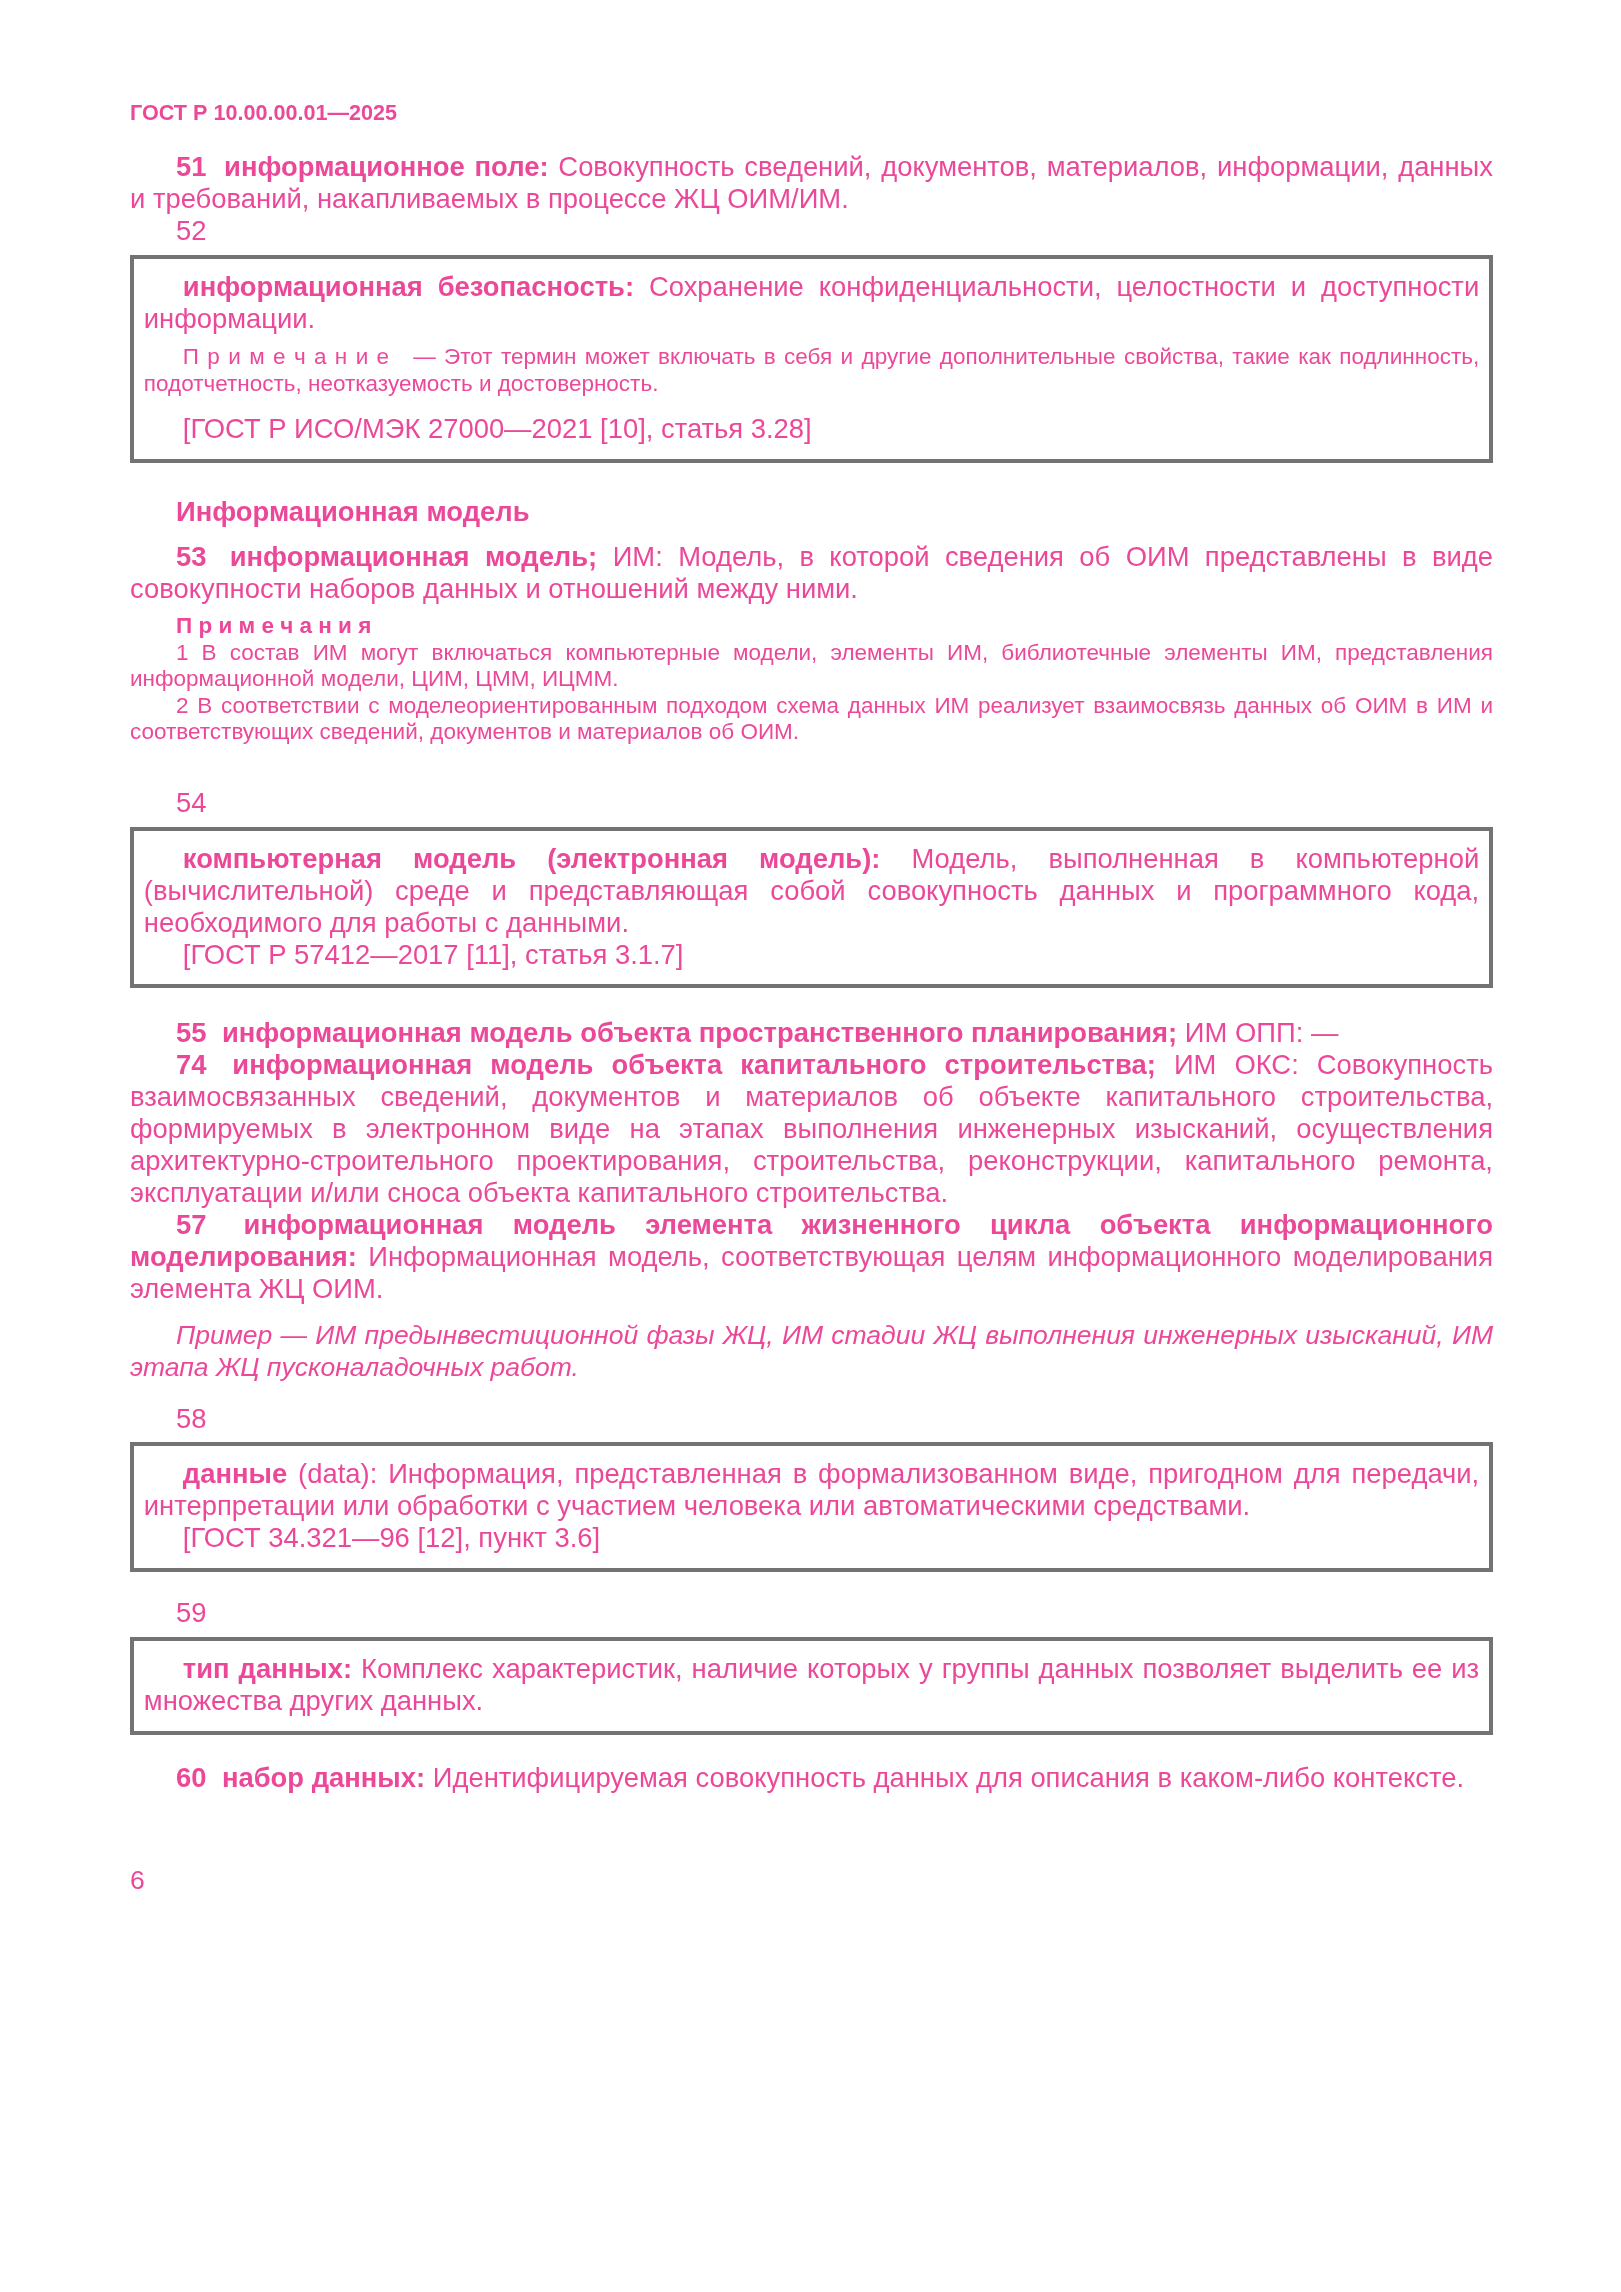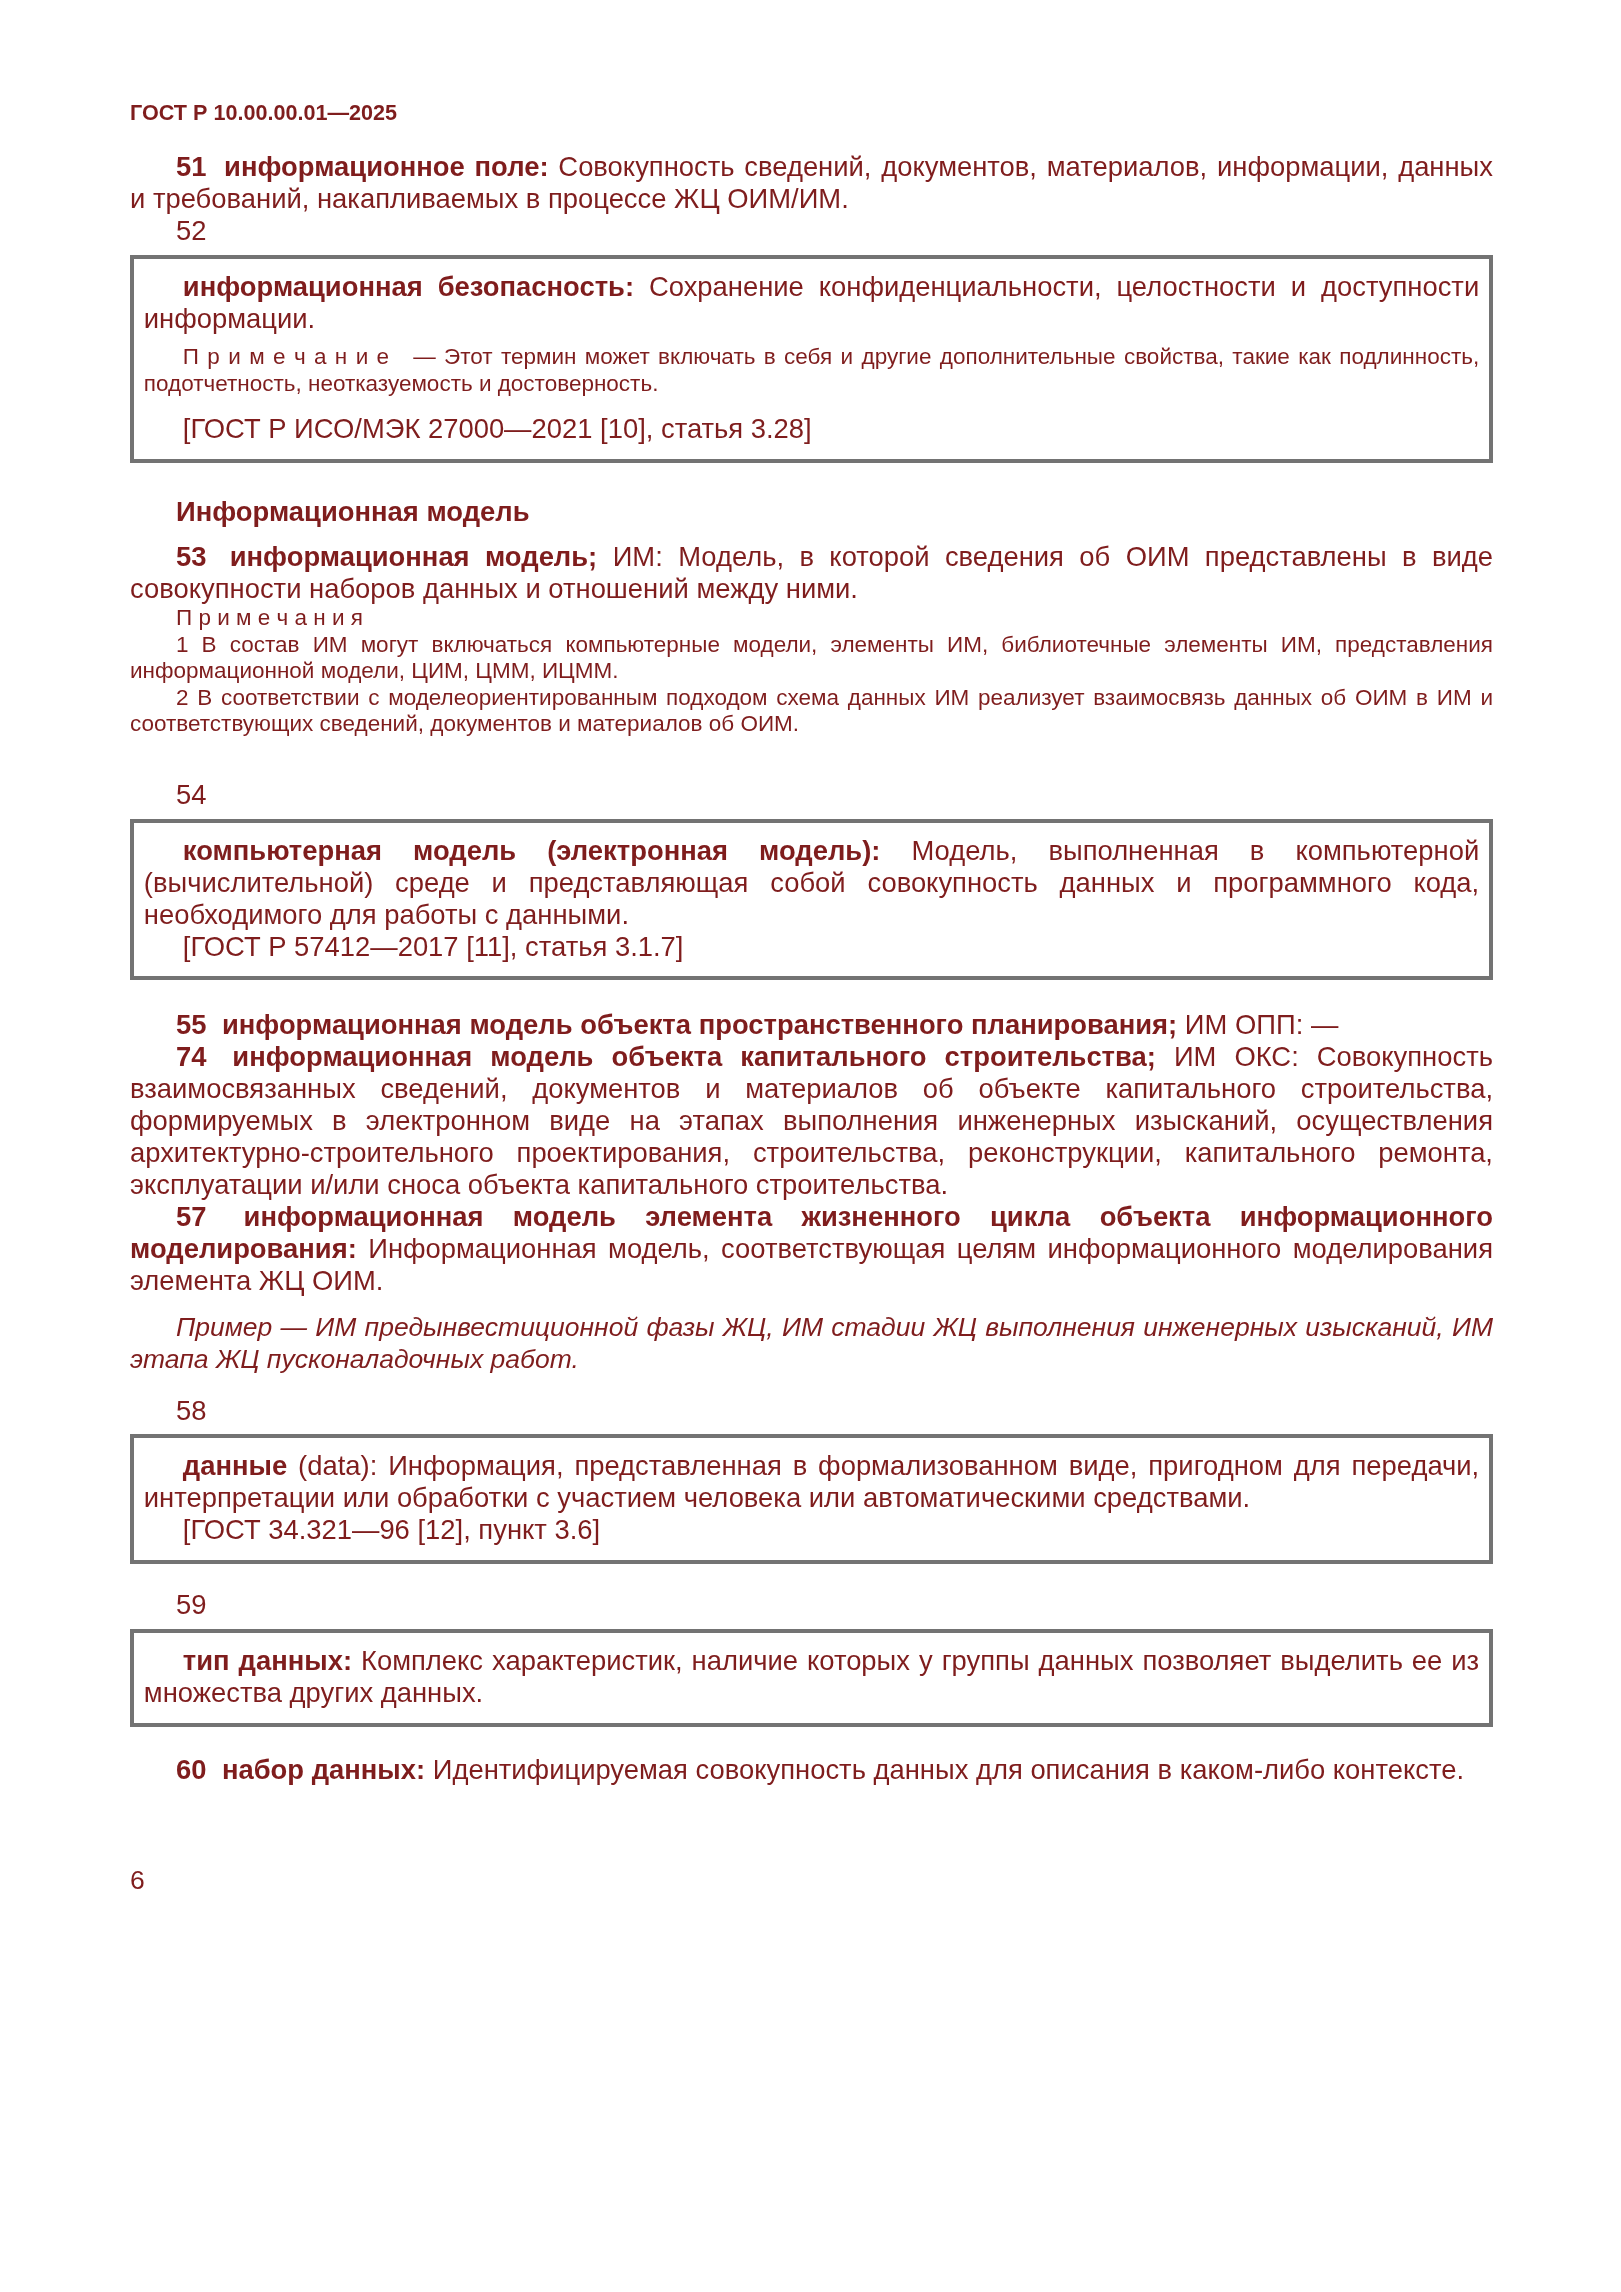--- a/index.html
+++ b/index.html
@@ -8,21 +8,21 @@
     background: #e8e8e8;
   }
   .page {
     position: relative;
     width: 1621px;
     height: 2293px;
     background: #ffffff;
     font-family: "Liberation Sans", sans-serif;
     font-size: 27.4px;
     line-height: 32px;
-    color: #7f1d1d;
+    color: #ec4899;
     overflow: hidden;
   }
   .content {
     position: absolute;
     left: 130px;
     top: 100px;
     width: 1363px;
   }
   .doc-header {
     font-weight: bold;
@@ -51,21 +51,21 @@
   .box {
     border: 4px solid #737373;
     padding: 11.8px 9.8px 13.7px 9.8px;
     margin-top: 7.8px;
   }
   .box p { text-indent: 39px; }
   .src { text-align: left; }
   .gap-note { margin-top: 9.8px; }
   .gap-src { margin-top: 15.7px; }
   .mt14 { margin-top: 13.7px; }
-  .mt8  { margin-top: 0; }
+  .mt8  { margin-top: 8px; font-weight: bold; }
   .mt20 { margin-top: 19.6px; }
   .mt26 { margin-top: 25.5px; }
   .mt28 { margin-top: 27.4px; }
   .mt30 { margin-top: 29px; }
   .mt42 { margin-top: 41px; }
   .example {
     font-weight: normal;
     font-style: italic;
     font-size: 26.5px;
     margin-top: 13.7px;

